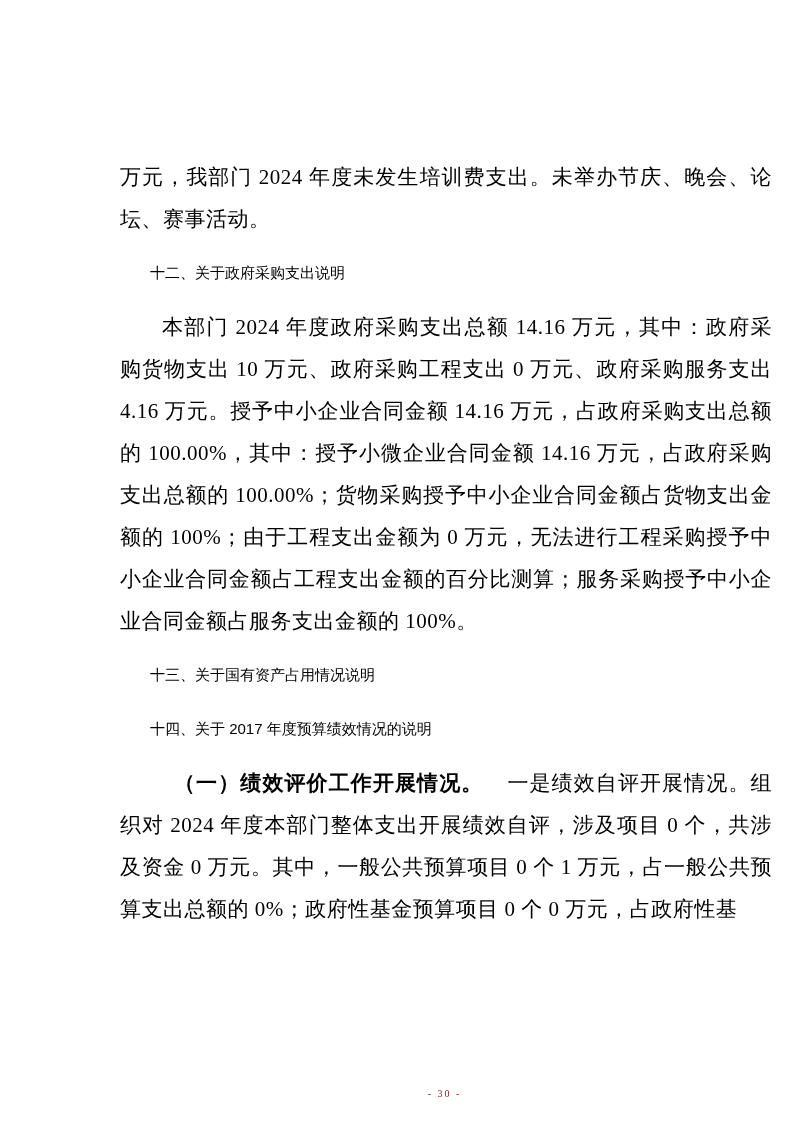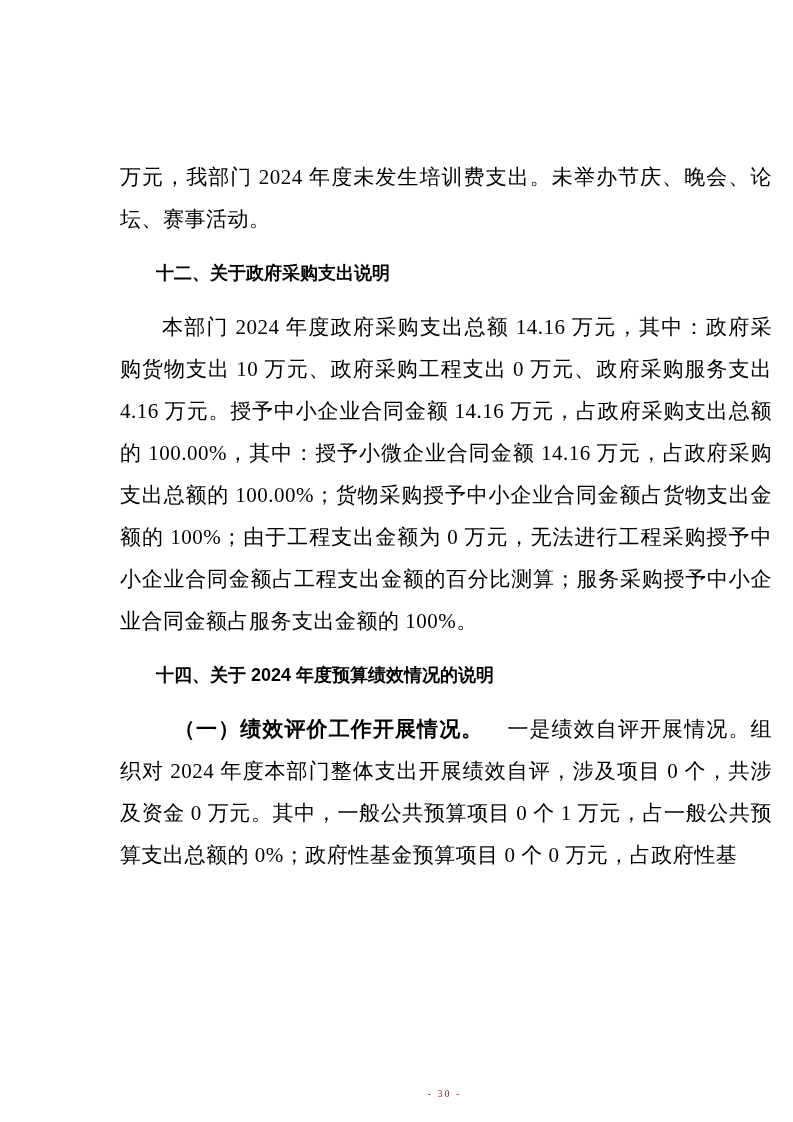--- a/index.html
+++ b/index.html
@@ -25,23 +25,23 @@
   }
   .body-text {
     font-size: 21px;
     line-height: 42px;
     text-align: justify;
     text-indent: 2em;
     letter-spacing: 0.5px;
   }
   .no-indent { text-indent: 0; }
   .heading {
-    font-size: 18px;
+    font-size: 15px;
     line-height: 42px;
-    font-weight: bold;
+    font-weight: normal;
     text-indent: 2em;
     font-family: "Liberation Sans", "DejaVu Sans", sans-serif;
     text-align: left;
   }
   .bold-lead {
     font-weight: bold;
     font-family: Liberation Sans, sans-serif;
   }
   .page-number {
     position: absolute;
@@ -60,22 +60,23 @@
 
 <div class="page">
   <div class="content">
 
     <p class="body-text no-indent">万元，我部门 2024 年度未发生培训费支出。未举办节庆、晚会、论坛、赛事活动。</p>
 
     <h2 class="heading">十二、关于政府采购支出说明</h2>
 
     <p class="body-text">本部门 2024 年度政府采购支出总额 14.16 万元，其中：政府采购货物支出 10 万元、政府采购工程支出 0 万元、政府采购服务支出 4.16 万元。授予中小企业合同金额 14.16 万元，占政府采购支出总额的 100.00%，其中：授予小微企业合同金额 14.16 万元，占政府采购支出总额的 100.00%；货物采购授予中小企业合同金额占货物支出金额的 100%；由于工程支出金额为 0 万元，无法进行工程采购授予中小企业合同金额占工程支出金额的百分比测算；服务采购授予中小企业合同金额占服务支出金额的 100%。</p>
 
+    <h2 class="heading">十三、关于国有资产占用情况说明</h2>
 
 
-    <h2 class="heading">十四、关于 2024 年度预算绩效情况的说明</h2>
+    <h2 class="heading">十四、关于 2017 年度预算绩效情况的说明</h2>
 
     <p class="body-text"><span class="bold-lead">（一）绩效评价工作开展情况。</span><span>一是绩效自评开展情况。组织对 2024 年度本部门整体支出开展绩效自评，涉及项目 0 个，共涉及资金 0 万元。其中，一般公共预算项目 0 个 1 万元，占一般公共预算支出总额的 0%；政府性基金预算项目 0 个 0 万元，占政府性基</span></p>
 
   </div>
 
   <div class="page-number">- 30 -</div>
 </div>
 
 </body></html>

